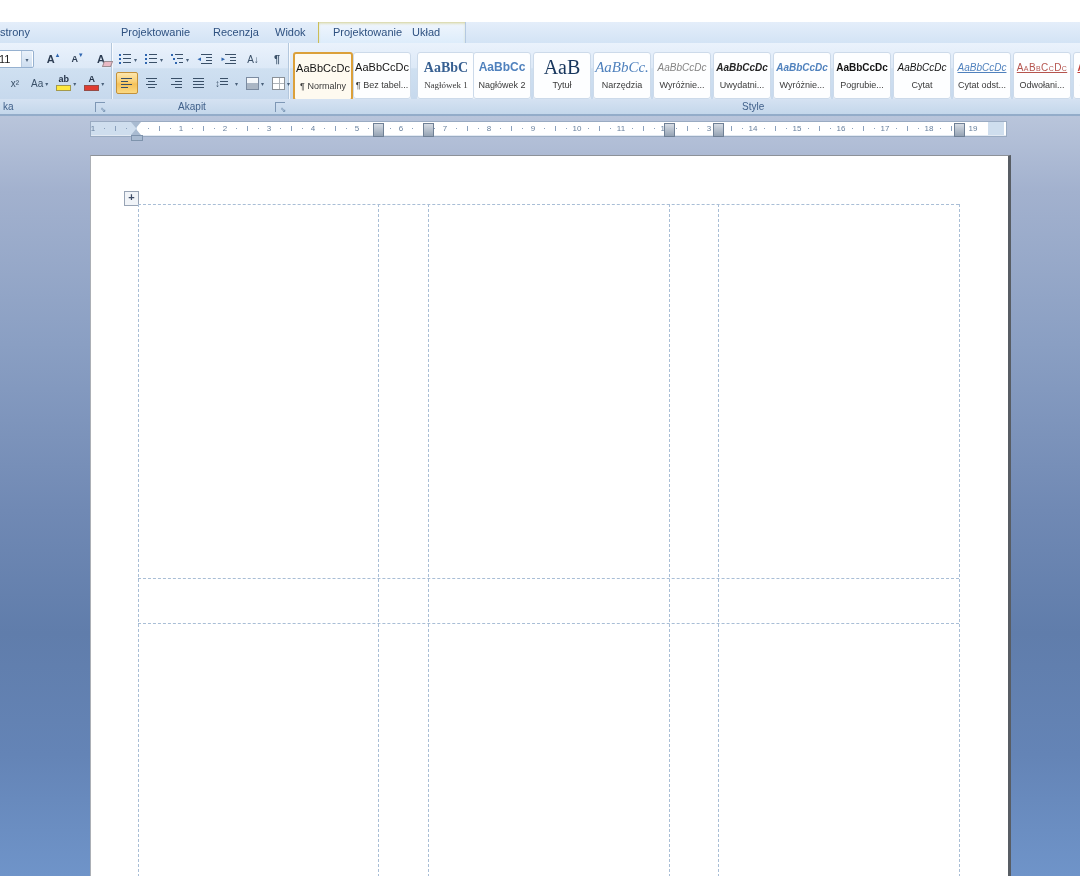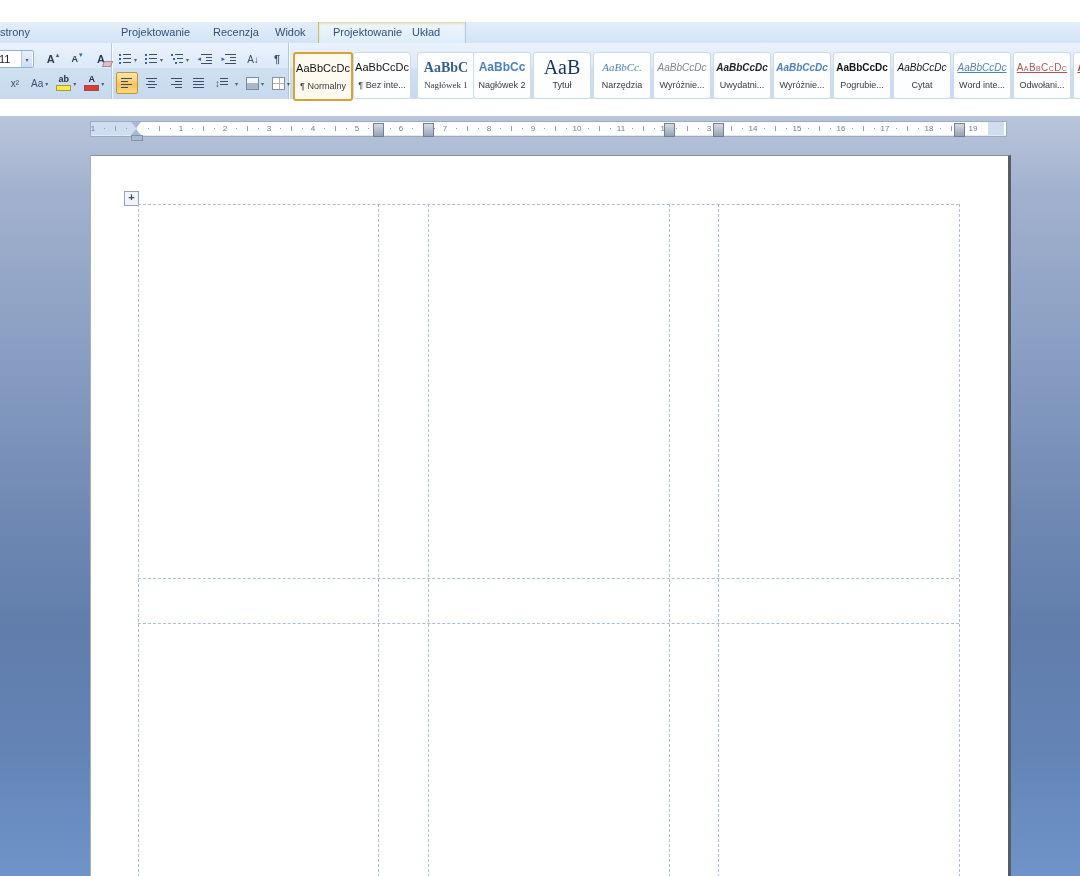--- a/index.html
+++ b/index.html
@@ -64,21 +64,21 @@
 
   
   .chip{position:absolute;top:9px;width:56px;height:45px;background:#fdfeff;border:1px solid #ccdaea;
     border-radius:3px;text-align:center;cursor:default;overflow:hidden;box-shadow:0 1px 0 rgba(255,255,255,.6);}
   .chip.selected{border:2px solid #dba03a;background:#fefaf0;}
   .sample{display:block;height:27px;line-height:29px;font-size:11px;color:#141414;white-space:nowrap;overflow:hidden;}
   .clabel{display:block;font-size:9px;color:#3a3a3a;line-height:11px;white-space:nowrap;overflow:hidden;}
   .s-h1 .sample{color:#365f91;font-weight:bold;font-size:14px;}
   .s-h2 .sample{color:#4f81bd;font-weight:bold;font-size:12px;}
   .s-title .sample{color:#17365d;font-size:20px;font-family:"Liberation Serif",serif;}
-  .s-subtitle .sample{color:#4f81bd;font-style:italic;font-size:11px;font-family:"Liberation Serif",serif;}
+  .s-subtitle .sample{color:#4f81bd;font-style:italic;font-size:15px;font-family:"Liberation Serif",serif;}
   .s-subtle-emph .sample{color:#848484;font-style:italic;font-size:10px;}
   .s-emph .sample{color:#242424;font-style:italic;font-weight:bold;font-size:10px;}
   .s-intense-emph .sample{color:#4f81bd;font-style:italic;font-weight:bold;font-size:10px;}
   .s-strong .sample{font-weight:bold;font-size:10px;}
   .s-quote .sample{font-style:italic;font-size:10px;}
   .s-intense-quote .sample{color:#4f81bd;font-style:italic;text-decoration:underline;font-size:10px;}
   .s-subtle-ref .sample{color:#b5544e;font-variant:small-caps;text-decoration:underline;font-size:10px;letter-spacing:.4px;}
   .s-intense-ref .sample{color:#c23f38;font-variant:small-caps;text-decoration:underline;font-weight:bold;font-size:10px;}
 
   
@@ -284,21 +284,21 @@
         </div>
     </div>
     <div class="rgroup" id="g-styles" style="left:289px;width:909px;border-right:none">
       <div id="chips-holder">
           <div class="chip s-normal selected" style="left: 4px;">
             <span class="sample">AaBbCcDc</span>
             <span class="clabel">¶ Normalny</span>
           </div>
           <div class="chip s-normal" style="left: 64px;">
             <span class="sample">AaBbCcDc</span>
-            <span class="clabel">¶ Bez inte...</span>
+            <span class="clabel">¶ Bez tabel...</span>
           </div>
           <div class="chip s-h1" style="left: 128px; font-family: Liberation Serif, serif;">
             <span class="sample">AaBbC</span>
             <span class="clabel">Nagłówek 1</span>
           </div>
           <div class="chip s-h2" style="left: 184px;">
             <span class="sample">AaBbCc</span>
             <span class="clabel">Nagłówek 2</span>
           </div>
           <div class="chip s-title" style="left: 244px;">
@@ -324,34 +324,41 @@
           <div class="chip s-strong" style="left: 544px;">
             <span class="sample">AaBbCcDc</span>
             <span class="clabel">Pogrubie...</span>
           </div>
           <div class="chip s-quote" style="left: 604px;">
             <span class="sample">AaBbCcDc</span>
             <span class="clabel">Cytat</span>
           </div>
           <div class="chip s-intense-quote" style="left: 664px;">
             <span class="sample">AaBbCcDc</span>
-            <span class="clabel">Word inte...</span>
+            <span class="clabel">Cytat odst...</span>
           </div>
           <div class="chip s-subtle-ref" style="left: 724px;">
             <span class="sample">AaBbCcDc</span>
             <span class="clabel">Odwołani...</span>
           </div>
           <div class="chip s-intense-ref" style="left: 784px;">
             <span class="sample">AaBbCcDc</span>
             <span class="clabel">Odwołani...</span>
           </div>
         </div>
     </div>
   </div>
 
+  <div class="glrow">
+    <span class="glabel" style="left:3px">ka</span>
+    <span class="launcher" style="left:95px"></span>
+    <span class="glabel" style="left:112px;width:160px;text-align:center">Akapit</span>
+    <span class="launcher" style="left:275px"></span>
+    <span class="glabel" style="left:742px">Style</span>
+  </div>
 
   <div class="docarea">
     <div id="ruler">
       <div class="rband"></div>
       <div id="ruler-marks">
           <div class="rshade" style="left: 1px; width: 46px;"></div>
           <div class="rshade" style="left: 898px; width: 16px;"></div>
           <span class="rnum" style="left: 91px;">1</span>
           <span class="rnum" style="left: 135px;">2</span>
           <span class="rnum" style="left: 179px;">3</span>

